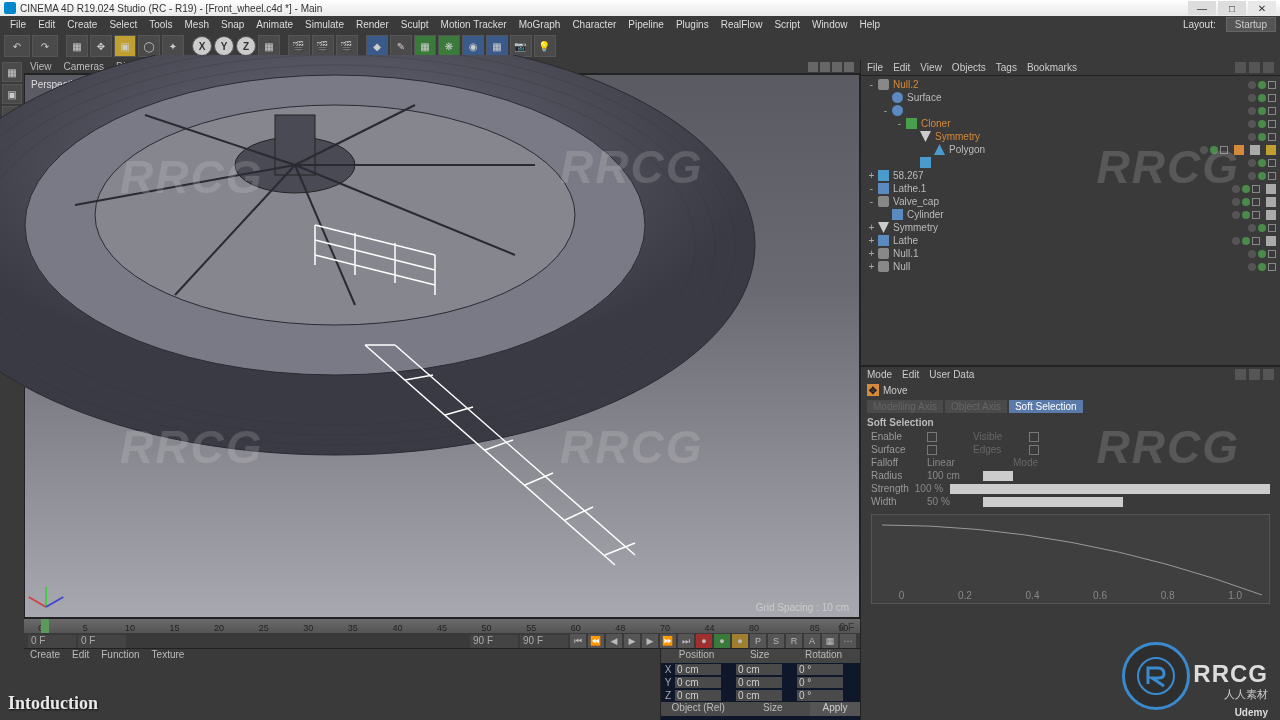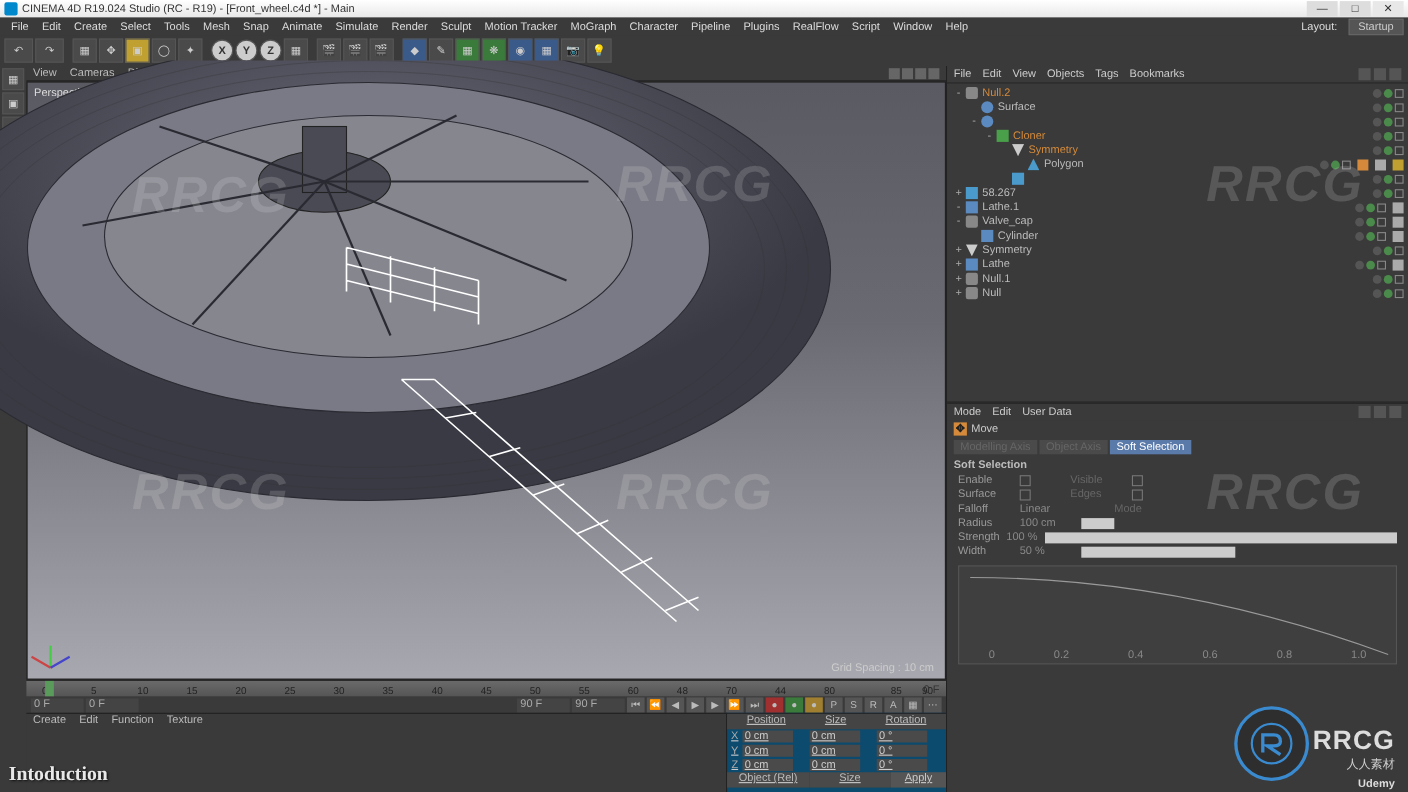--- a/index.html
+++ b/index.html
@@ -119,21 +119,21 @@
 .tc-btn { width:16px; height:14px; background:#555; display:flex; align-items:center; justify-content:center; color:#bbb; font-size:9px; }
 .tc-btn.rec-r { background:#a03030; }
 .tc-btn.rec-g { background:#3a7a3a; }
 .tc-btn.rec-y { background:#a08030; }
 
 
 .bottom-row { display:flex; height:72px; }
 .script-area { flex:1; background:#3a3a3a; border-top:1px solid #222; position:relative; }
 .script-tabs { height:14px; display:flex; padding:0 6px; gap:12px; }
 .script-tabs span { color:#bbb; }
-.coord-panel { width:200px; background:#0c4a6e; border-left:1px solid #222; border-top:1px solid #222;text-decoration:underline; }
+.coord-panel { width:200px; background:#0f172a; border-left:1px solid #222; border-top:1px solid #222; }
 .coord-head { height:14px; display:flex; justify-content:space-around; color:#bbb; background:#444; }
 .coord-row { height:13px; display:flex; align-items:center; }
 .coord-row label { width:14px; text-align:center; color:#aaa; }
 .coord-row .cf { width:46px; background:#4a4a4a; color:#ccc; padding:0 2px; margin-right:1px; }
 .coord-foot { height:14px; display:flex;justify-content:center; }
 .coord-foot .sel { flex:1; background:#4a4a4a; color:#bbb; text-align:center; }
 .coord-foot .apply { width:50px; background:#555; color:#ccc; text-align:center; }
 
 
 .footer-overlay { position:absolute; bottom:6px; left:8px; font-size:18px; color:#e8e8e8; font-weight:bold; text-shadow:1px 1px 2px #111; font-family:Georgia,serif; }

